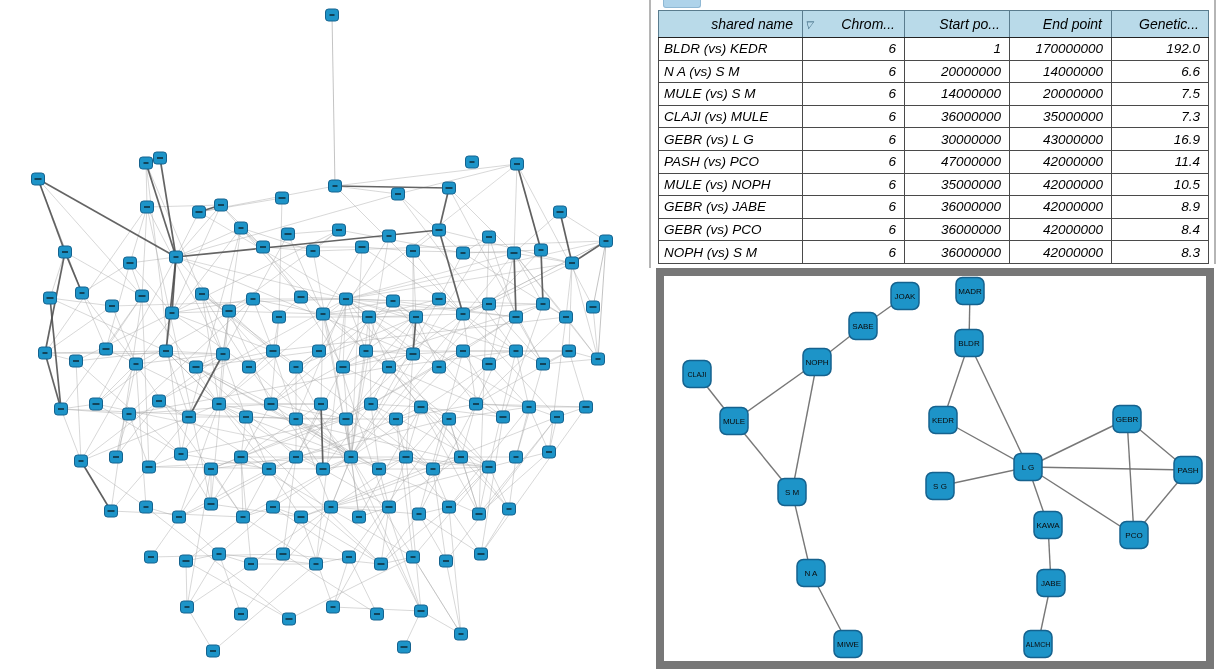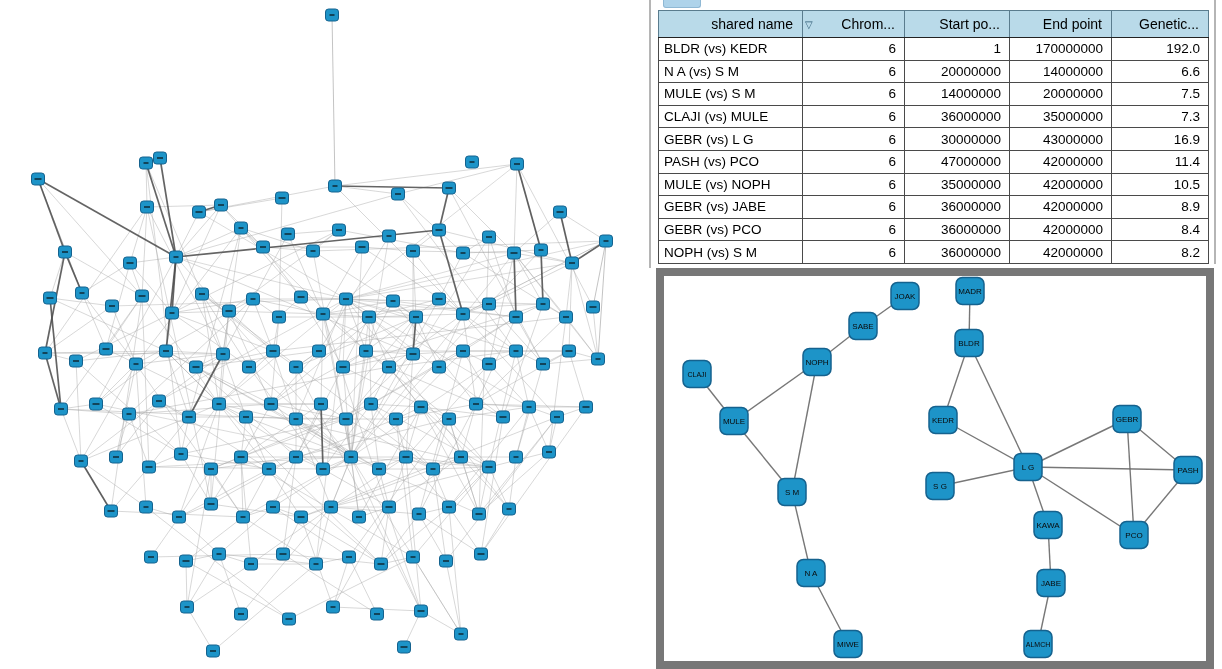--- a/index.html
+++ b/index.html
@@ -9,21 +9,21 @@
   
   #overview-svg{position:absolute;left:0;top:0;background:#fff;}
 
   
   .vline{position:absolute;background:#b5b5b5;}
   .tab-nub{position:absolute;left:663px;top:0;width:38px;height:8px;background:#aed3ea;border:1px solid #8fb8d4;border-top:none;border-radius:0 0 3px 3px;box-sizing:border-box;}
 
   
   .table-panel{position:absolute;left:658px;top:10px;width:550px;height:253px;}
   table.attr{border-collapse:collapse;table-layout:fixed;width:550px;font-size:13.5px;color:#000;}
-  table.attr th,table.attr td{overflow:hidden;white-space:nowrap;box-sizing:border-box;}
+  table.attr th,table.attr td{overflow:hidden;white-space:nowrap;box-sizing:border-box;font-style:italic;}
   table.attr th{background:#b9dae9;font-weight:normal;font-size:14px;height:27px;
     border:1px solid #5a7c8e;border-bottom:1.5px solid #222;text-align:right;padding:0 9px 0 2px;}
   table.attr{border:1.5px solid #222;}
   table.attr td{height:22.6px;border:1px solid #4a4a4a;background:#fff;padding:0 8px 0 5px;}
   td.num{text-align:right;}
   td.name{text-align:left;margin-top:40px;}
   .funnel{font-size:10px;color:#2c5a74;margin-right:4px;float:left;padding-top:3px;}
 
   
   .detail-panel{position:absolute;left:656px;top:268px;width:558px;height:401px;
@@ -1232,21 +1232,21 @@
             <td class="num">6</td>
             <td class="num">36000000</td>
             <td class="num">42000000</td>
             <td class="num">8.4</td>
           </tr>
           <tr>
             <td class="name">NOPH (vs) S M</td>
             <td class="num">6</td>
             <td class="num">36000000</td>
             <td class="num">42000000</td>
-            <td class="num">8.2</td>
+            <td class="num">8.3</td>
           </tr>
         </tbody>
     </table>
   </div>
 
   <div class="detail-panel"></div>
   <svg id="detail-svg" width="542" height="385" viewBox="664 276 542 385">
       <line x1="697" y1="374" x2="734" y2="421" stroke="#696969" stroke-width="1.4" opacity="0.9"></line>
       <line x1="734" y1="421" x2="817" y2="362" stroke="#696969" stroke-width="1.4" opacity="0.9"></line>
       <line x1="817" y1="362" x2="863" y2="326" stroke="#696969" stroke-width="1.4" opacity="0.9"></line>

